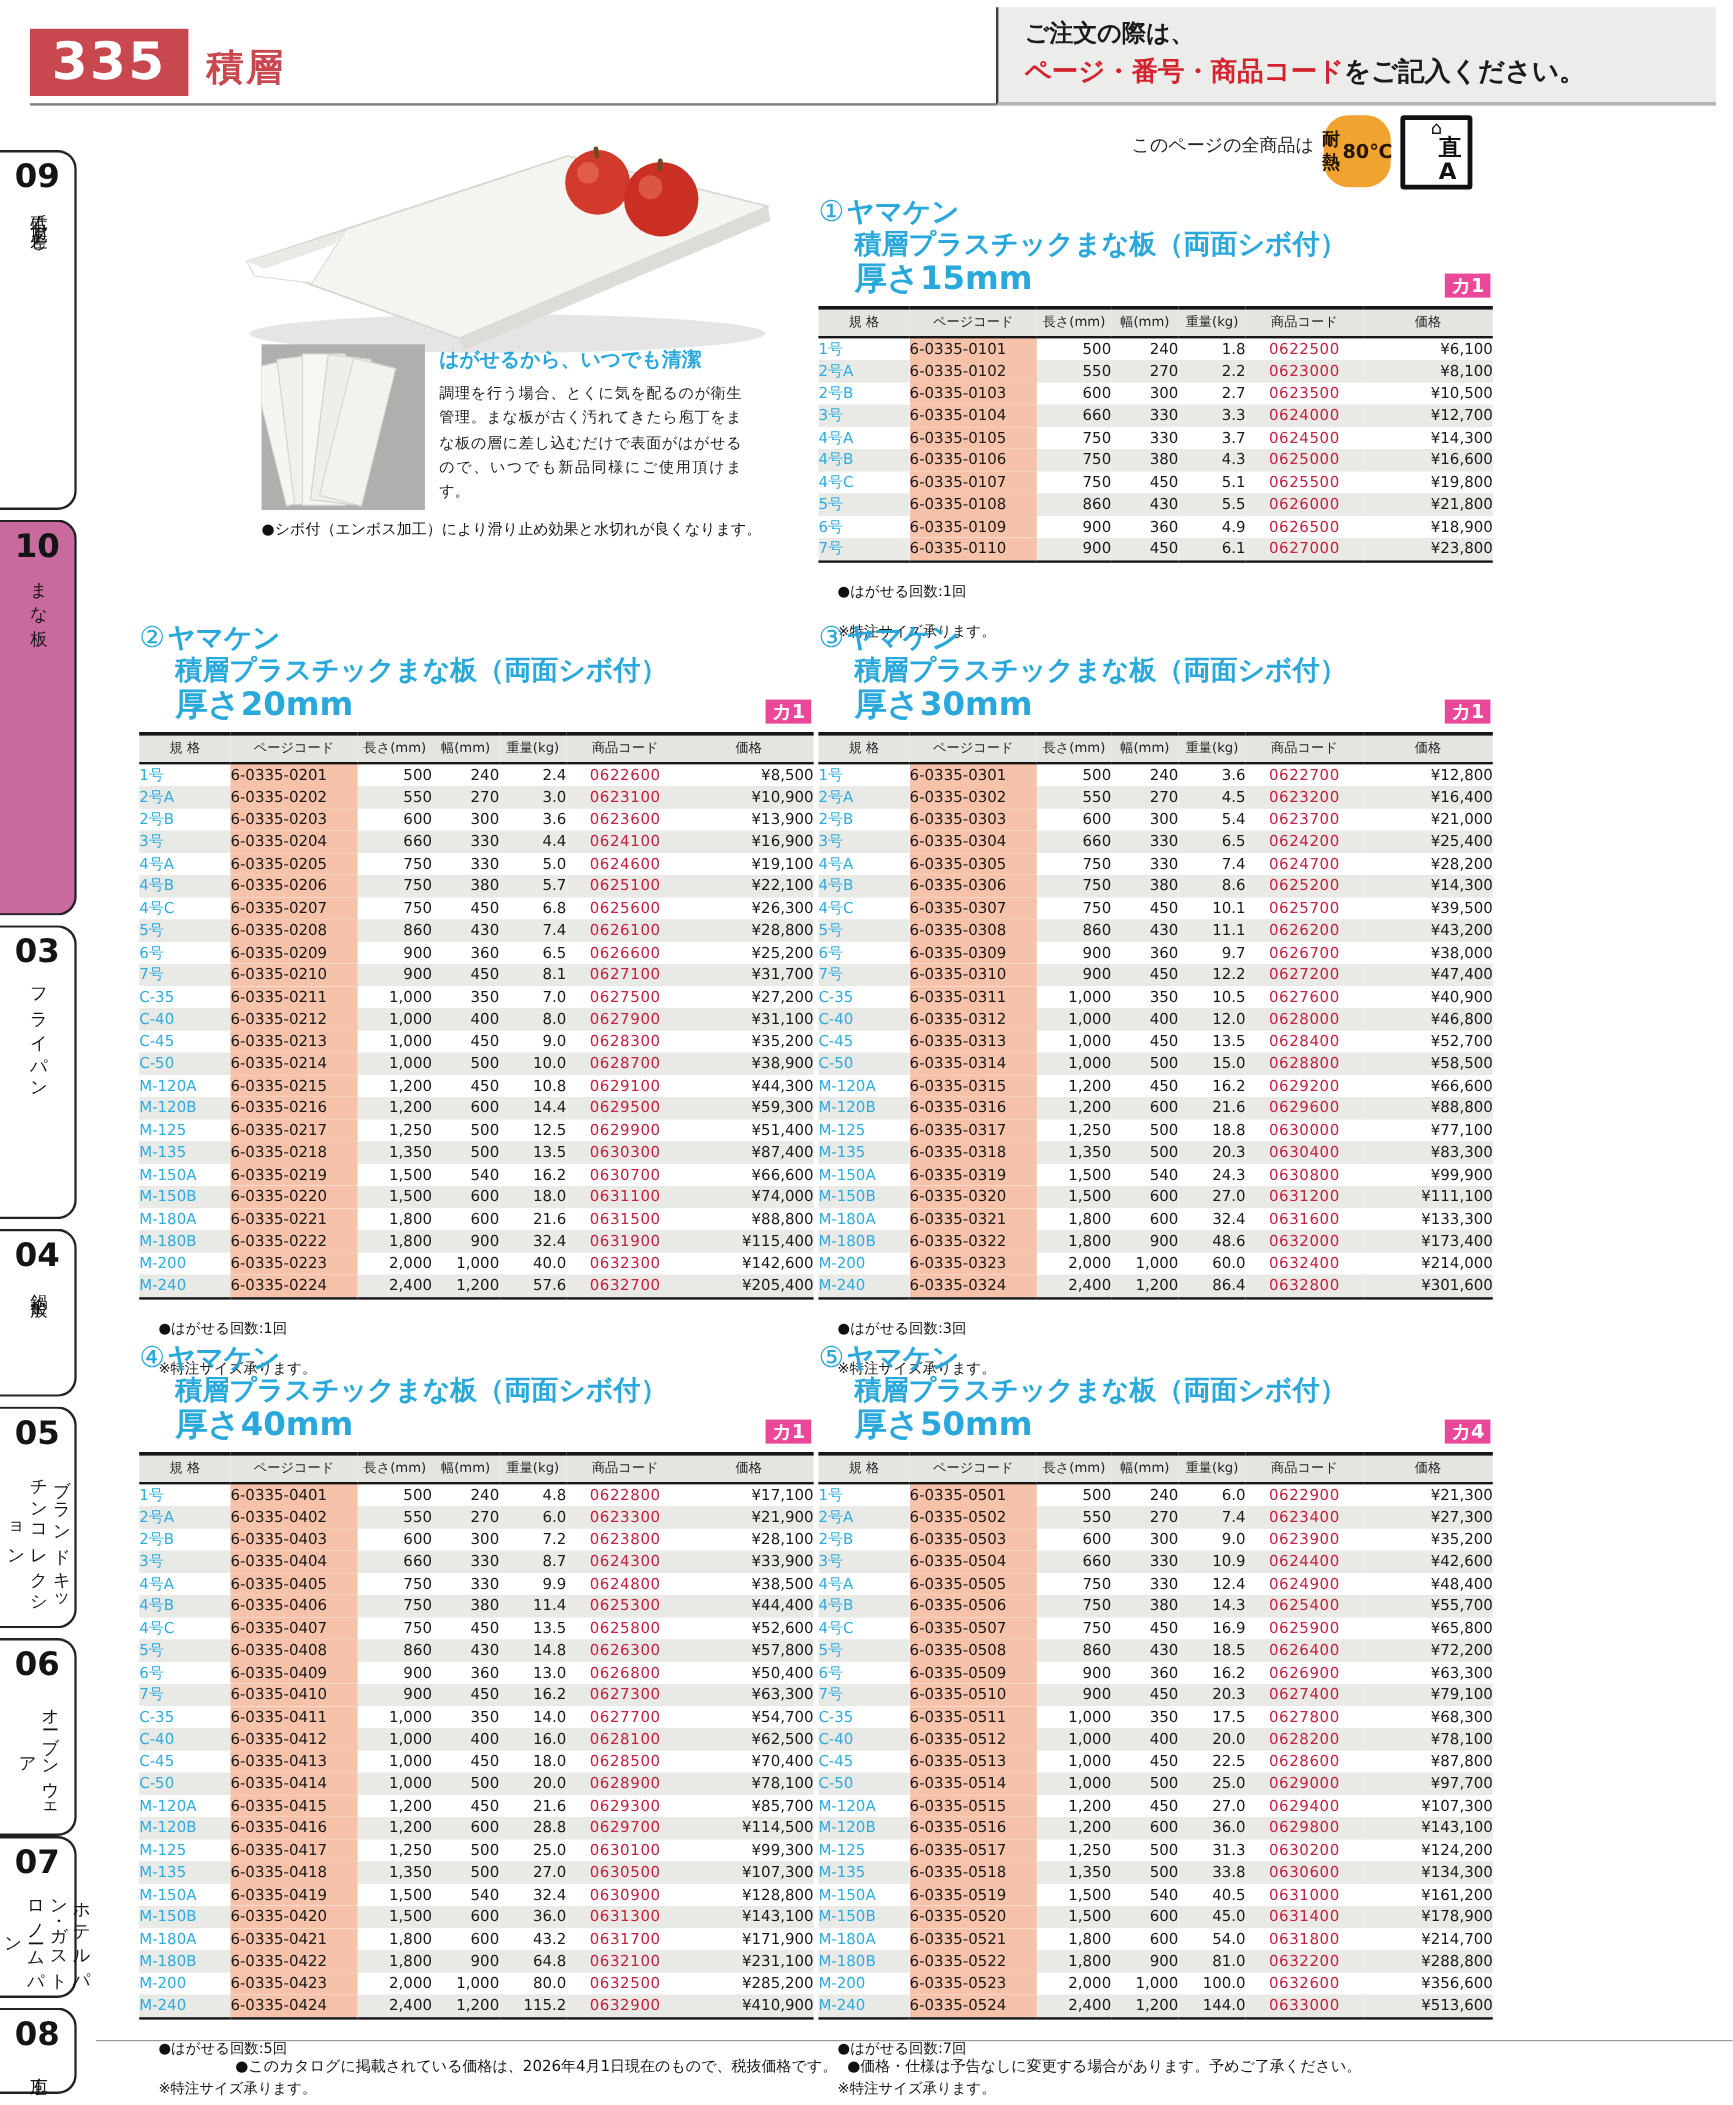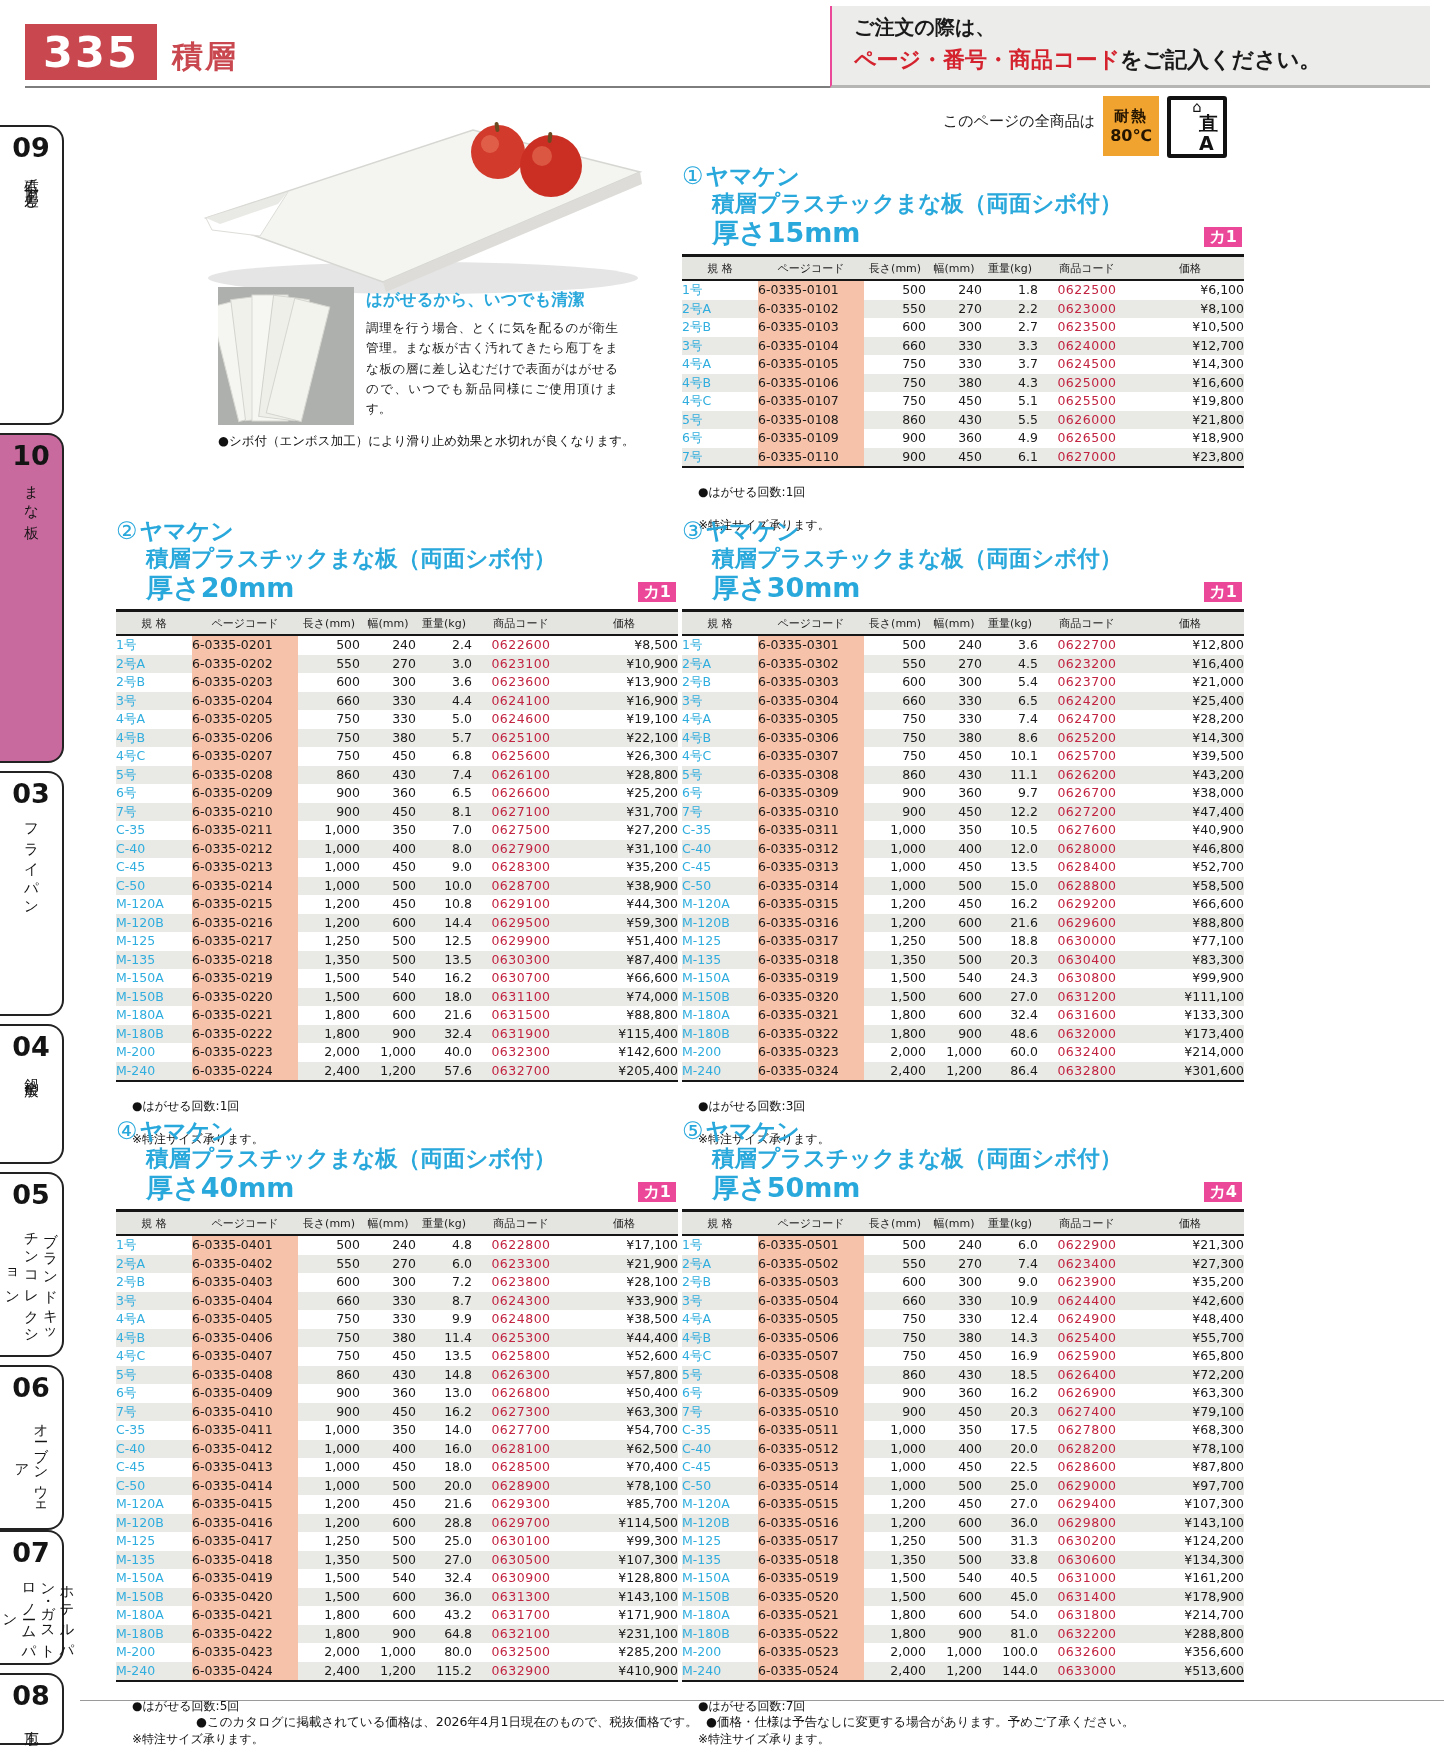--- a/index.html
+++ b/index.html
@@ -17,34 +17,34 @@
     background:#c9474f;color:#fff;font-size:43px;font-weight:bold;
     text-align:center;line-height:56px;letter-spacing:2px;
   }
   .page-cat{
     position:absolute;left:172px;top:36px;
     color:#c9474f;font-size:31px;font-weight:bold;letter-spacing:2px;
   }
   .header-rule{position:absolute;left:25px;top:86px;width:805px;height:2px;background:#7d7d7d;}
   .order-box{
     position:absolute;left:830px;top:6px;width:600px;height:82px;
-    background:#ececea;border-left:2px solid #ec4899;border-bottom:3px solid #b5b5b3;
+    background:#ececea;border-left:2px solid #404040;border-bottom:3px solid #b5b5b3;
     padding:8px 0 0 22px;box-sizing:border-box;
   }
   .order-line1{font-size:20px;font-weight:bold;color:#1a1a1a;}
   .order-line2{font-size:22px;font-weight:bold;margin-top:4px;}
   .order-red{color:#d4232e;}
   .all-products-label{
     position:absolute;left:850px;top:112px;width:245px;
     font-size:15px;text-align:right;color:#222;
   }
   .heat-icon{
     position:absolute;left:1103px;top:96px;width:56px;height:60px;
-    background:#f0a32f;display:flex;flex-direction:column;
-    align-items:center;justify-content:center;
+    background:#f0a32f;display:flex;flex-direction:row;
+    align-items:center;justify-content:center;border-radius:21px;
   }
   .heat-icon .l1{font-size:15px;font-weight:bold;color:#241500;letter-spacing:2px;}
   .heat-icon .l2{font-size:16px;font-weight:bold;color:#241500;}
   .direct-icon{
     position:absolute;left:1167px;top:96px;width:52px;height:54px;
     background:#fff;border:4px solid #111;border-radius:3px;
     display:flex;flex-direction:column;align-items:center;justify-content:center;
   }
   .direct-icon .roof{font-size:15px;line-height:12px;color:#111;}
   .direct-icon .txt{font-size:19px;font-weight:bold;color:#111;line-height:20px;margin-left:28px;}

